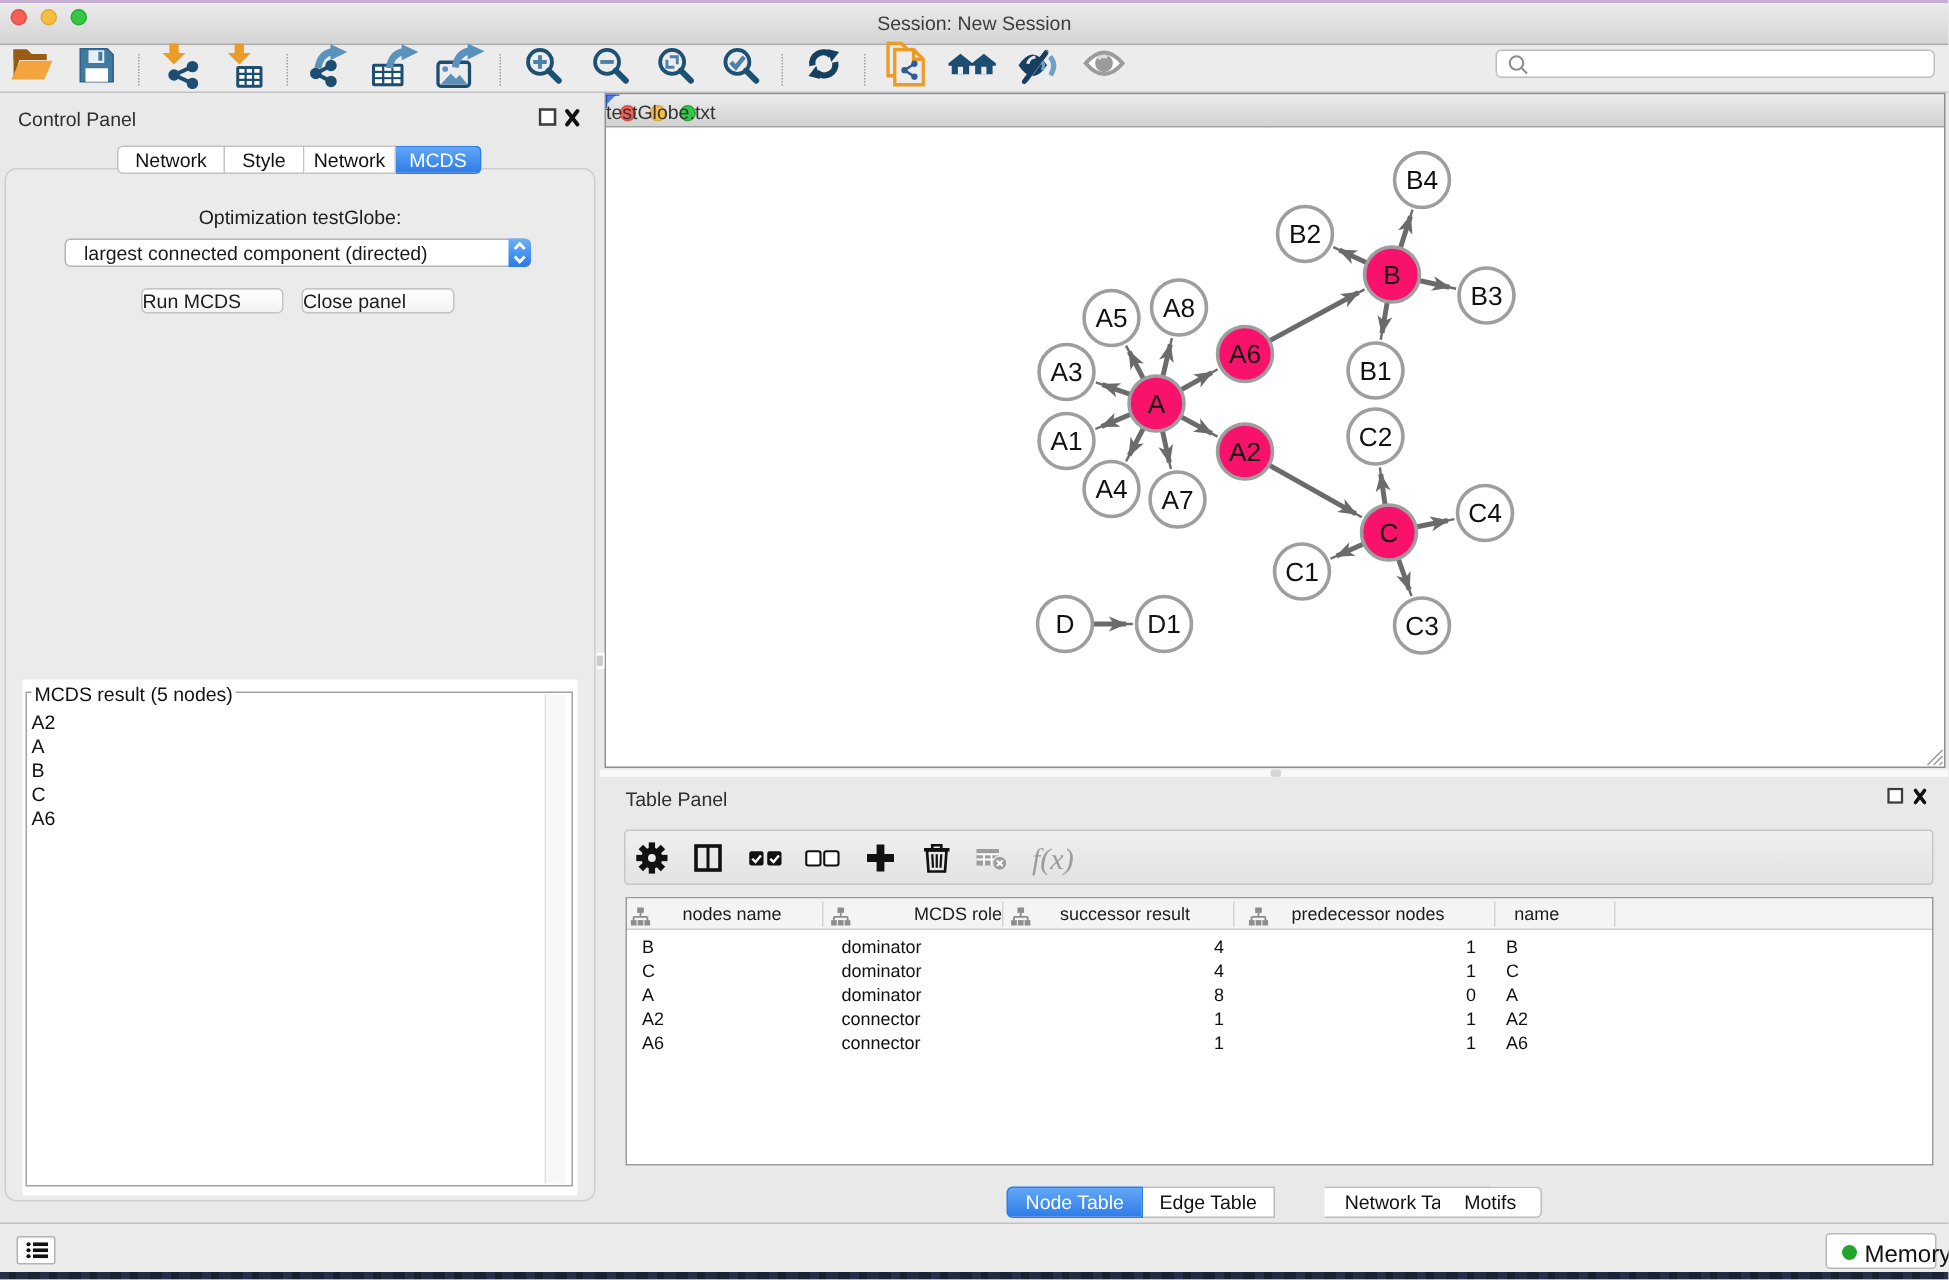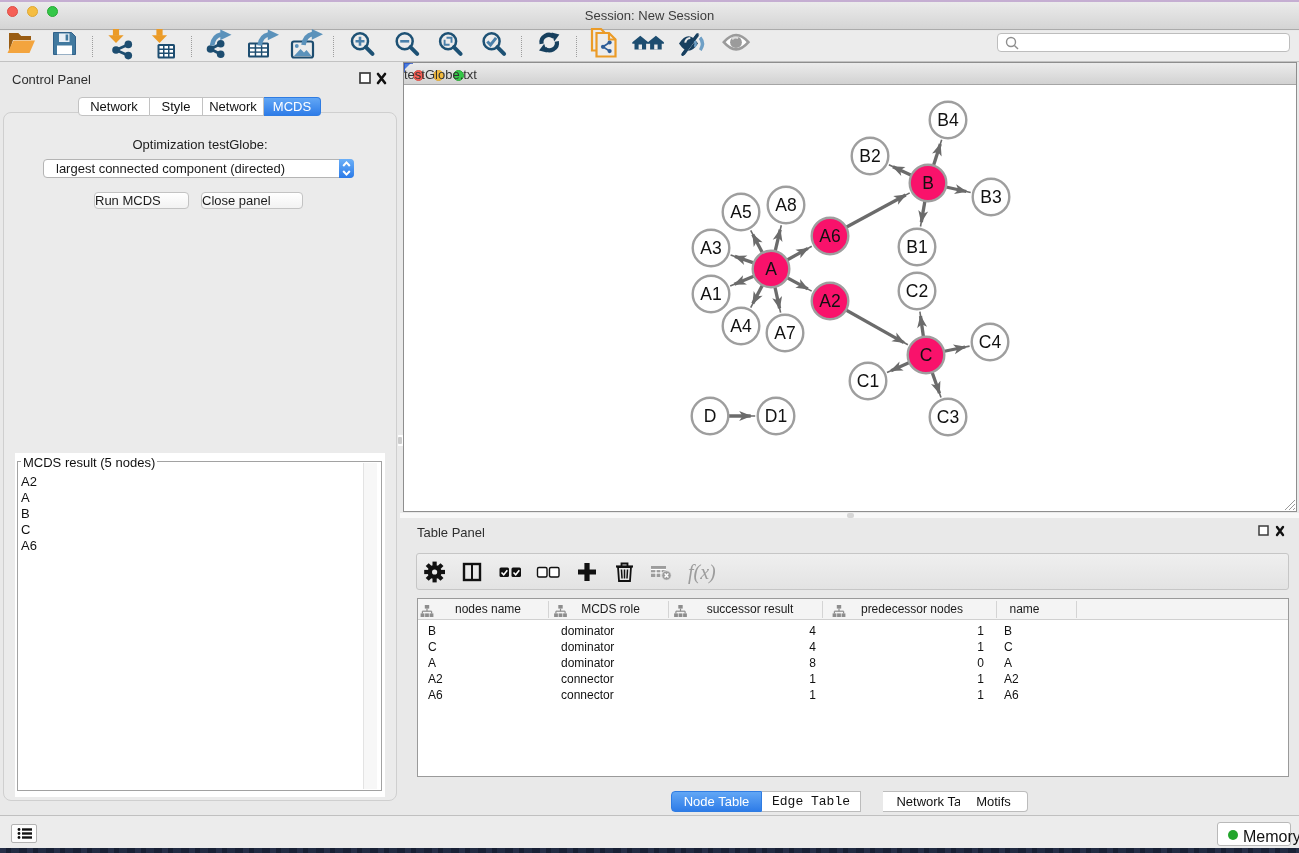--- a/index.html
+++ b/index.html
@@ -394,21 +394,21 @@
       <rect x="-1.9" y="0.4" width="3.8" height="3.6" stroke="none"></rect>
       <rect x="2.6" y="0.4" width="3.8" height="3.6" stroke="none"></rect>
     </g>
       </defs>
     <use href="#org" x="9" y="14"></use>
       <use href="#org" x="142.5" y="14"></use>
       <use href="#org" x="262.5" y="14"></use>
       <use href="#org" x="421" y="14"></use>
   </svg>
   <div class="th" style="left:10px;width:120px;">nodes name</div>
-  <div class="th" style="left:135px;width:115px;">MCDS role</div>
+  <div class="th" style="left:135px;width:115px;text-align:right;">MCDS role</div>
   <div class="th" style="left:260px;width:144px;">successor result</div>
   <div class="th" style="left:410px;width:168px;">predecessor nodes</div>
   <div class="th" style="left:578px;width:57px;">name</div>
   <div class="td" style="left:10px;top:25px;">B</div>
     <div class="td" style="left:143px;top:25px;">dominator</div>
     <div class="td" style="left:380px;top:25px;width:18px;text-align:right;">4</div>
     <div class="td" style="left:548px;top:25px;width:18px;text-align:right;">1</div>
     <div class="td" style="left:586px;top:25px;">B</div>
   <div class="td" style="left:10px;top:41px;">C</div>
     <div class="td" style="left:143px;top:41px;">dominator</div>
@@ -425,21 +425,21 @@
     <div class="td" style="left:380px;top:73px;width:18px;text-align:right;">1</div>
     <div class="td" style="left:548px;top:73px;width:18px;text-align:right;">1</div>
     <div class="td" style="left:586px;top:73px;">A2</div>
   <div class="td" style="left:10px;top:89px;">A6</div>
     <div class="td" style="left:143px;top:89px;">connector</div>
     <div class="td" style="left:380px;top:89px;width:18px;text-align:right;">1</div>
     <div class="td" style="left:548px;top:89px;width:18px;text-align:right;">1</div>
     <div class="td" style="left:586px;top:89px;">A6</div>
 </div>
 <div class="btab" style="left:671px;width:91px;border-radius:4px 0 0 4px;background:linear-gradient(#62a7f5,#2e7ce8);border-color:#2f7ce2;color:#fff;">Node Table</div>
-<div class="btab" style="left:762px;width:99px;border-left:none;font-family:Liberation Mono, monospace;">Edge Table</div>
+<div class="btab" style="left:762px;width:88px;border-left:none;">Edge Table</div>
 <div class="btab" style="left:883px;width:110px;border-left:none;">Network Table</div>
 <div class="btab" style="left:960px;width:68px;border-left:none;border-radius:0 4px 4px 0;">Motifs</div>
 
 <div class="abs" id="statusbar"></div>
 <div class="abs" id="listbtn">
   <svg width="24" height="17" style="position:absolute;left:1px;top:0px">
     <circle cx="6" cy="4.5" r="1.4" fill="#111"></circle>
       <rect x="9" y="3.3" width="10" height="2.4" fill="#111"></rect>
     <circle cx="6" cy="8.5" r="1.4" fill="#111"></circle>
       <rect x="9" y="7.3" width="10" height="2.4" fill="#111"></rect>

